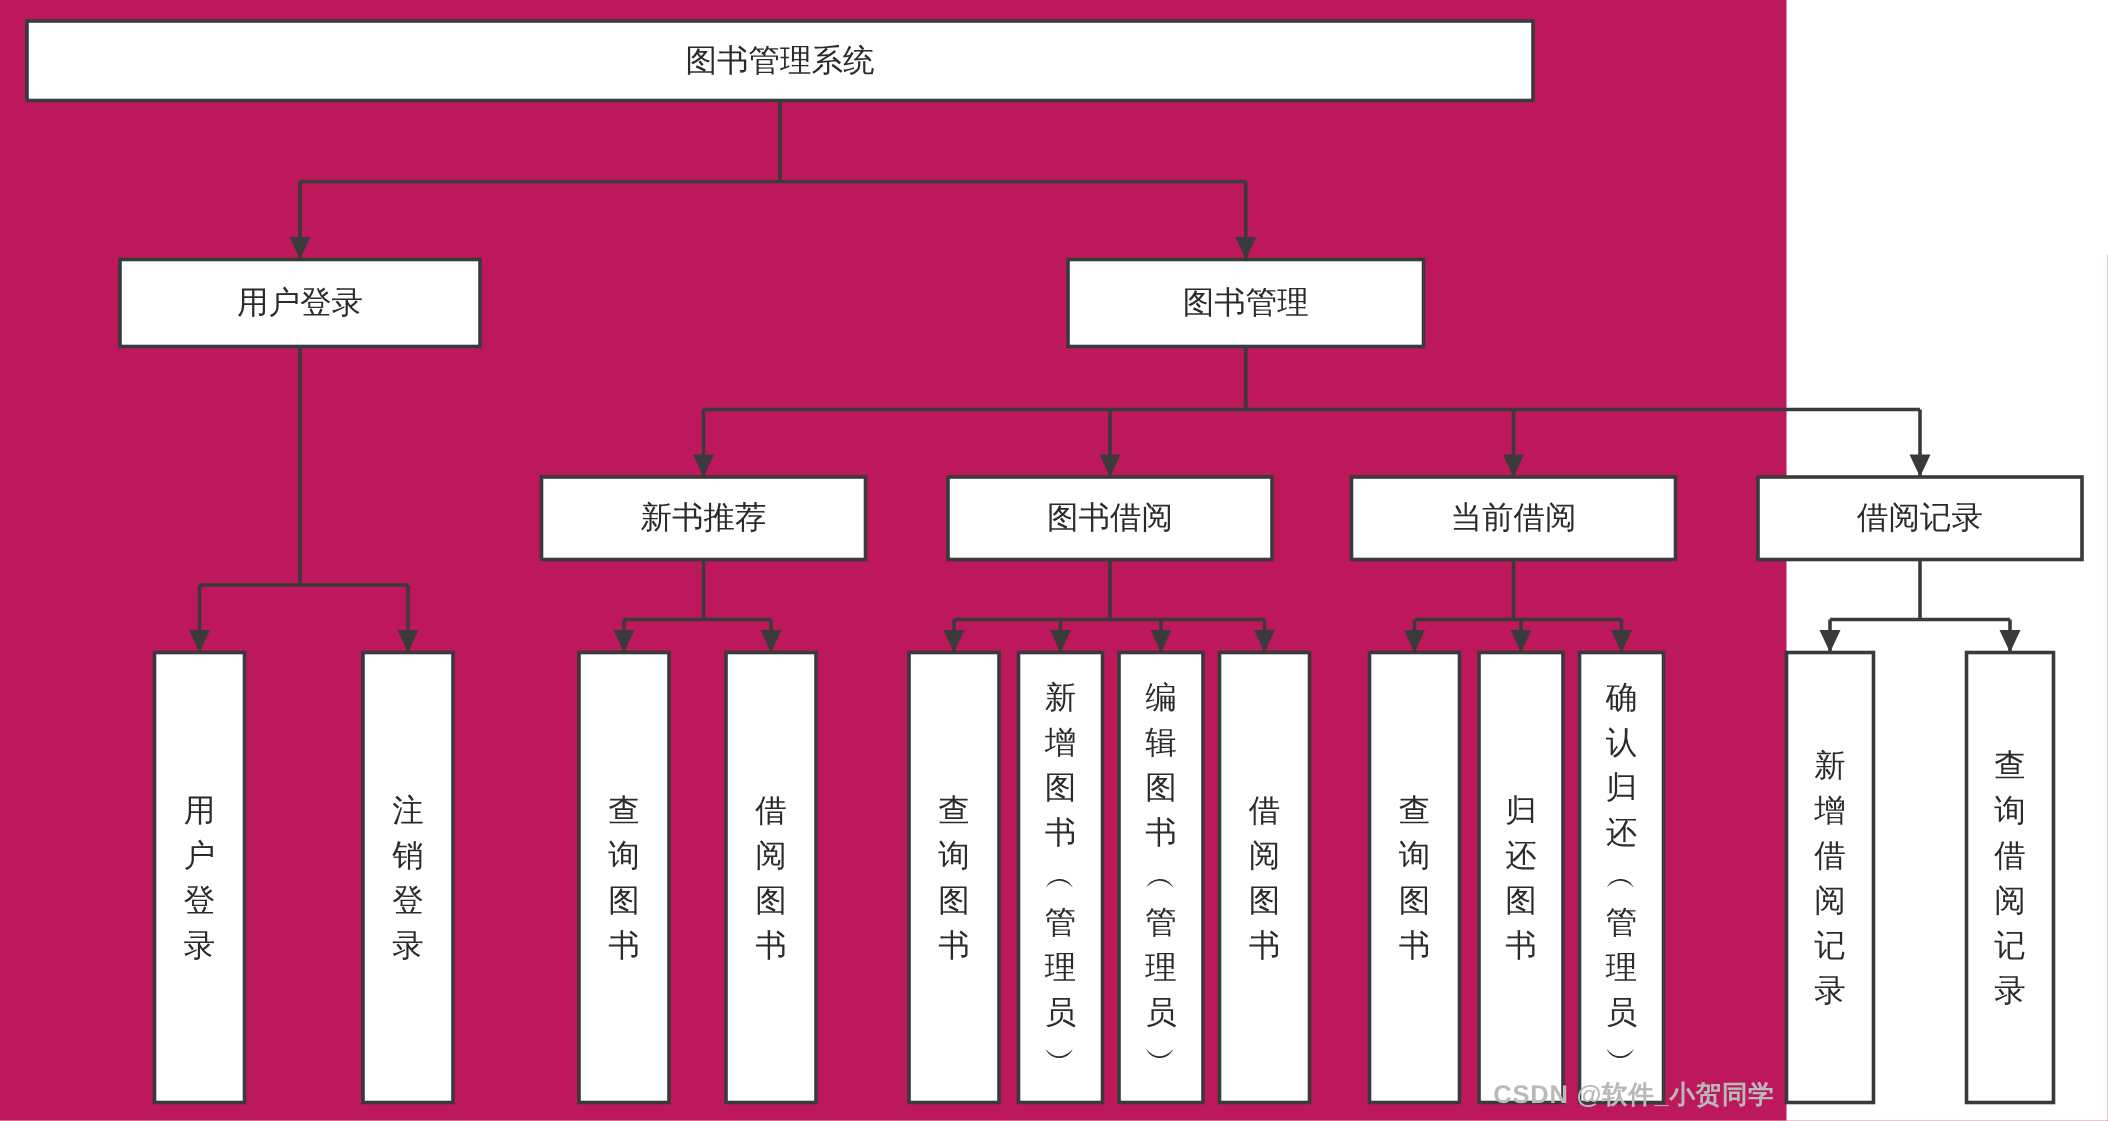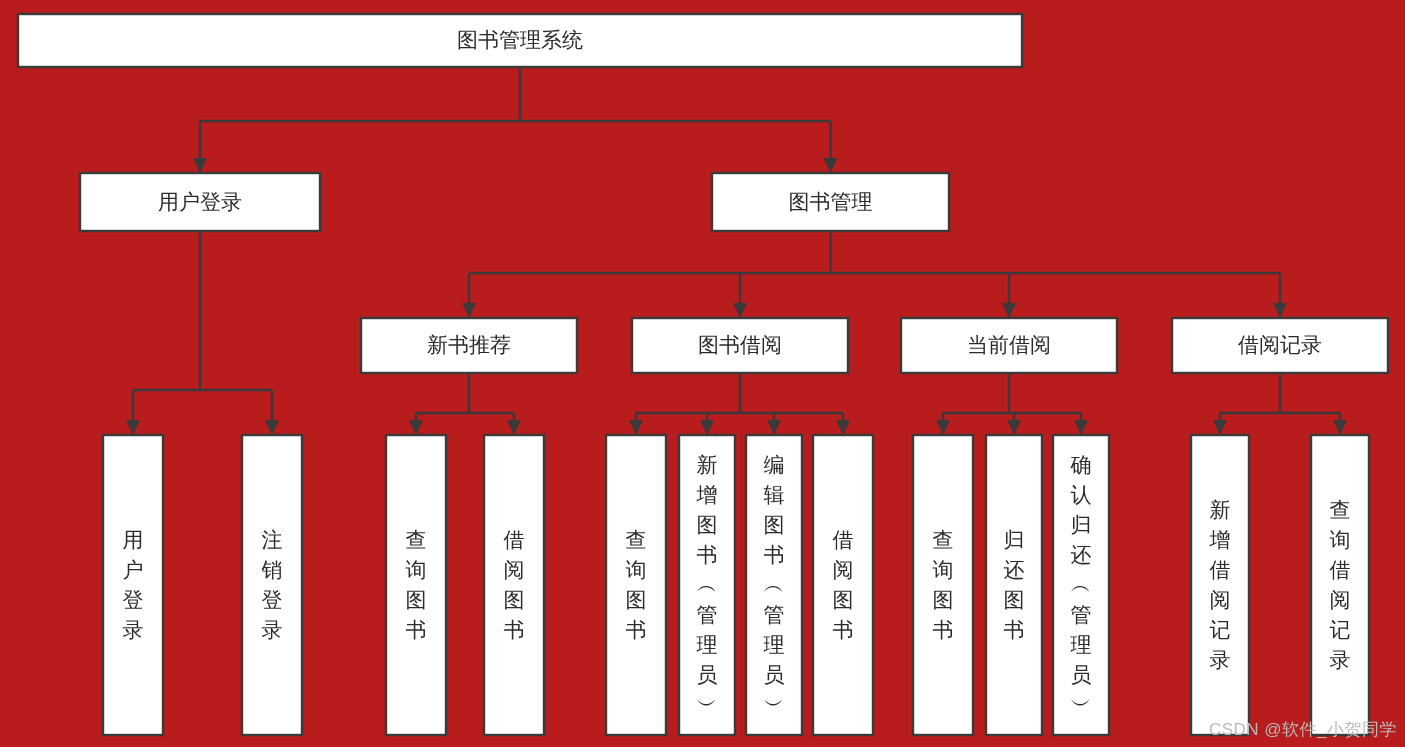--- a/index.html
+++ b/index.html
@@ -8,23 +8,23 @@
     background: #ffffff;
   }
   body {
     width: 1405px;
     height: 747px;
     font-family: "Liberation Sans", "DejaVu Sans", sans-serif;
     overflow: hidden;
   }
   #diagram-root {
     position: relative;
-    width: 1405px;
+    width: 1191px;
     height: 747px;
-    background: #b91c1c;
+    background: #be185d;
   }
   svg.flow {
     position: absolute;
     left: 0;
     top: 0;
     width: 1405px;
     height: 747px;
   }
   .node-rect {
     fill: #ffffff;
@@ -55,20 +55,21 @@
   .watermark {
     position: absolute;
     right: 8px;
     bottom: 6px;
     font-family: "Liberation Sans", "DejaVu Sans", sans-serif;
     font-size: 17px;
     color: #b9b9b9;
     letter-spacing: 0.5px;
     white-space: nowrap;
     user-select: none;
+    font-weight: bold;
   }
 </style>
 </head>
 <body>
 
 <div id="diagram-root">
   <svg class="flow" viewBox="0 0 1405 747" xmlns="http://www.w3.org/2000/svg">
     <g id="connectors">
         <polyline points="520,67 520,121" class="connector"></polyline>
         <polyline points="200,121 830.5,121" class="connector"></polyline>

